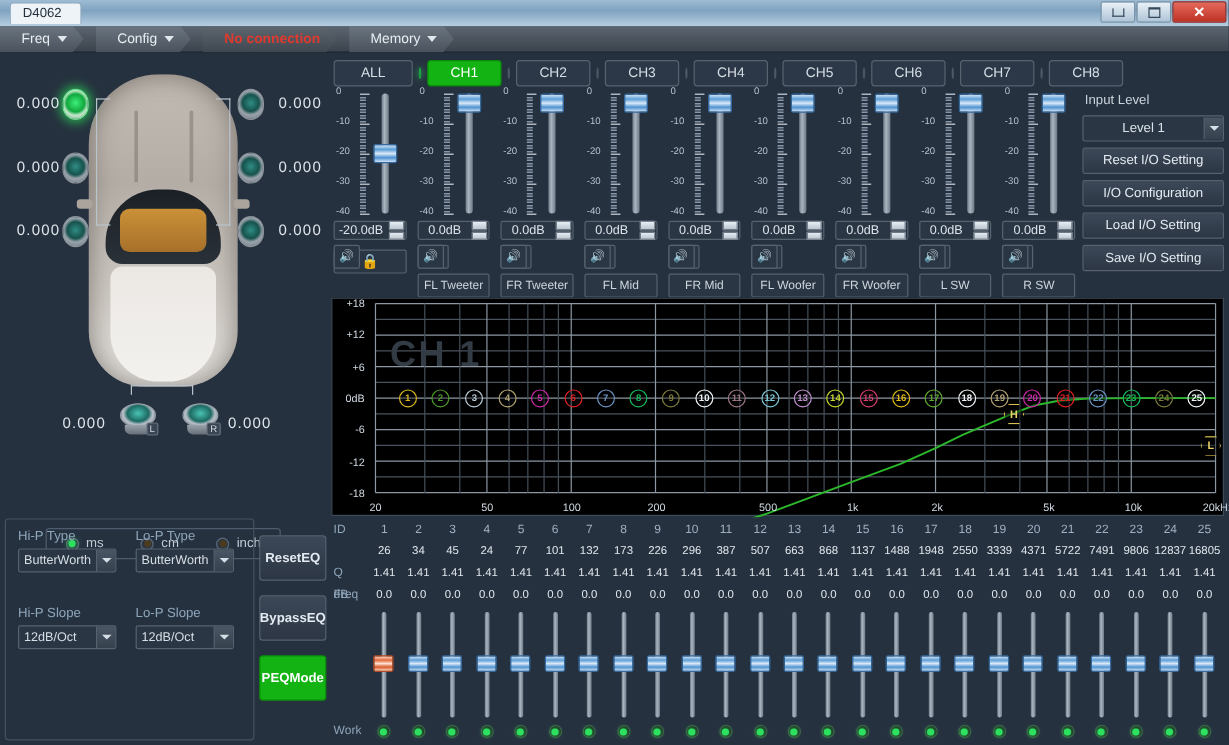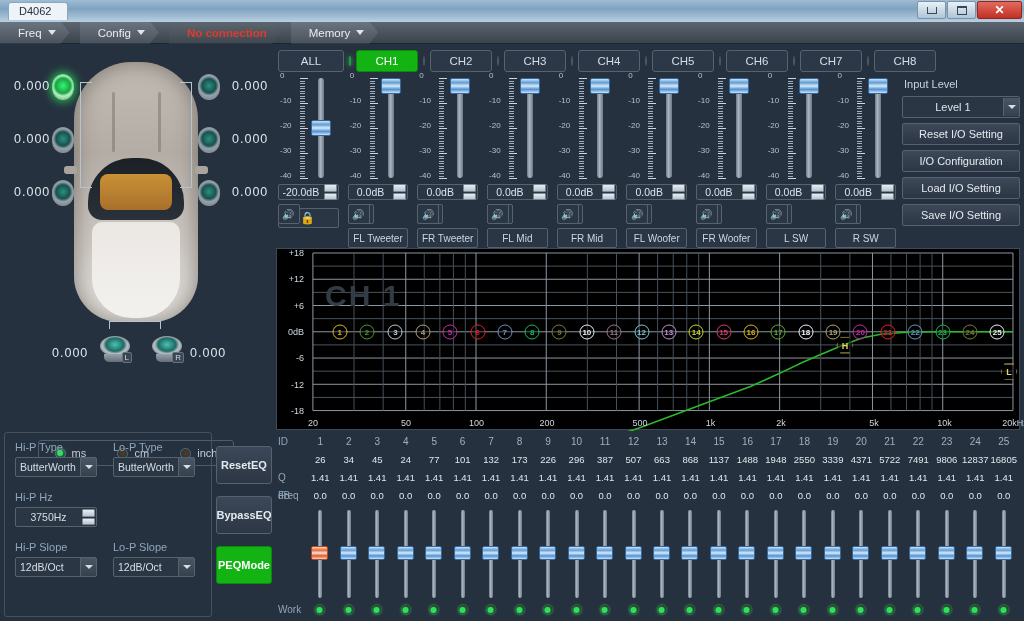--- a/index.html
+++ b/index.html
@@ -373,30 +373,20 @@
         <div class="xlabel">Lo-P Type</div>
         <div class="xctl">
           <span class="val">ButterWorth</span>
           <span class="ddbtn">
               <i class="c"></i>
             </span>
         </div>
       </div>
     </div>
     <div class="xrow" style="margin-top:14px;">
-      <div class="xcell">
-        <div class="xlabel">Hi-P Hz</div>
-        <div class="xctl">
-          <span class="val ctr">3750Hz</span>
-          <span class="spinbtn">
-              <div></div>
-              <div></div>
-            </span>
-        </div>
-      </div>
     </div>
     <div class="xrow" style="margin-top:14px;">
       <div class="xcell">
         <div class="xlabel">Hi-P Slope</div>
         <div class="xctl">
           <span class="val">12dB/Oct</span>
           <span class="ddbtn">
               <i class="c"></i>
             </span>
         </div>

